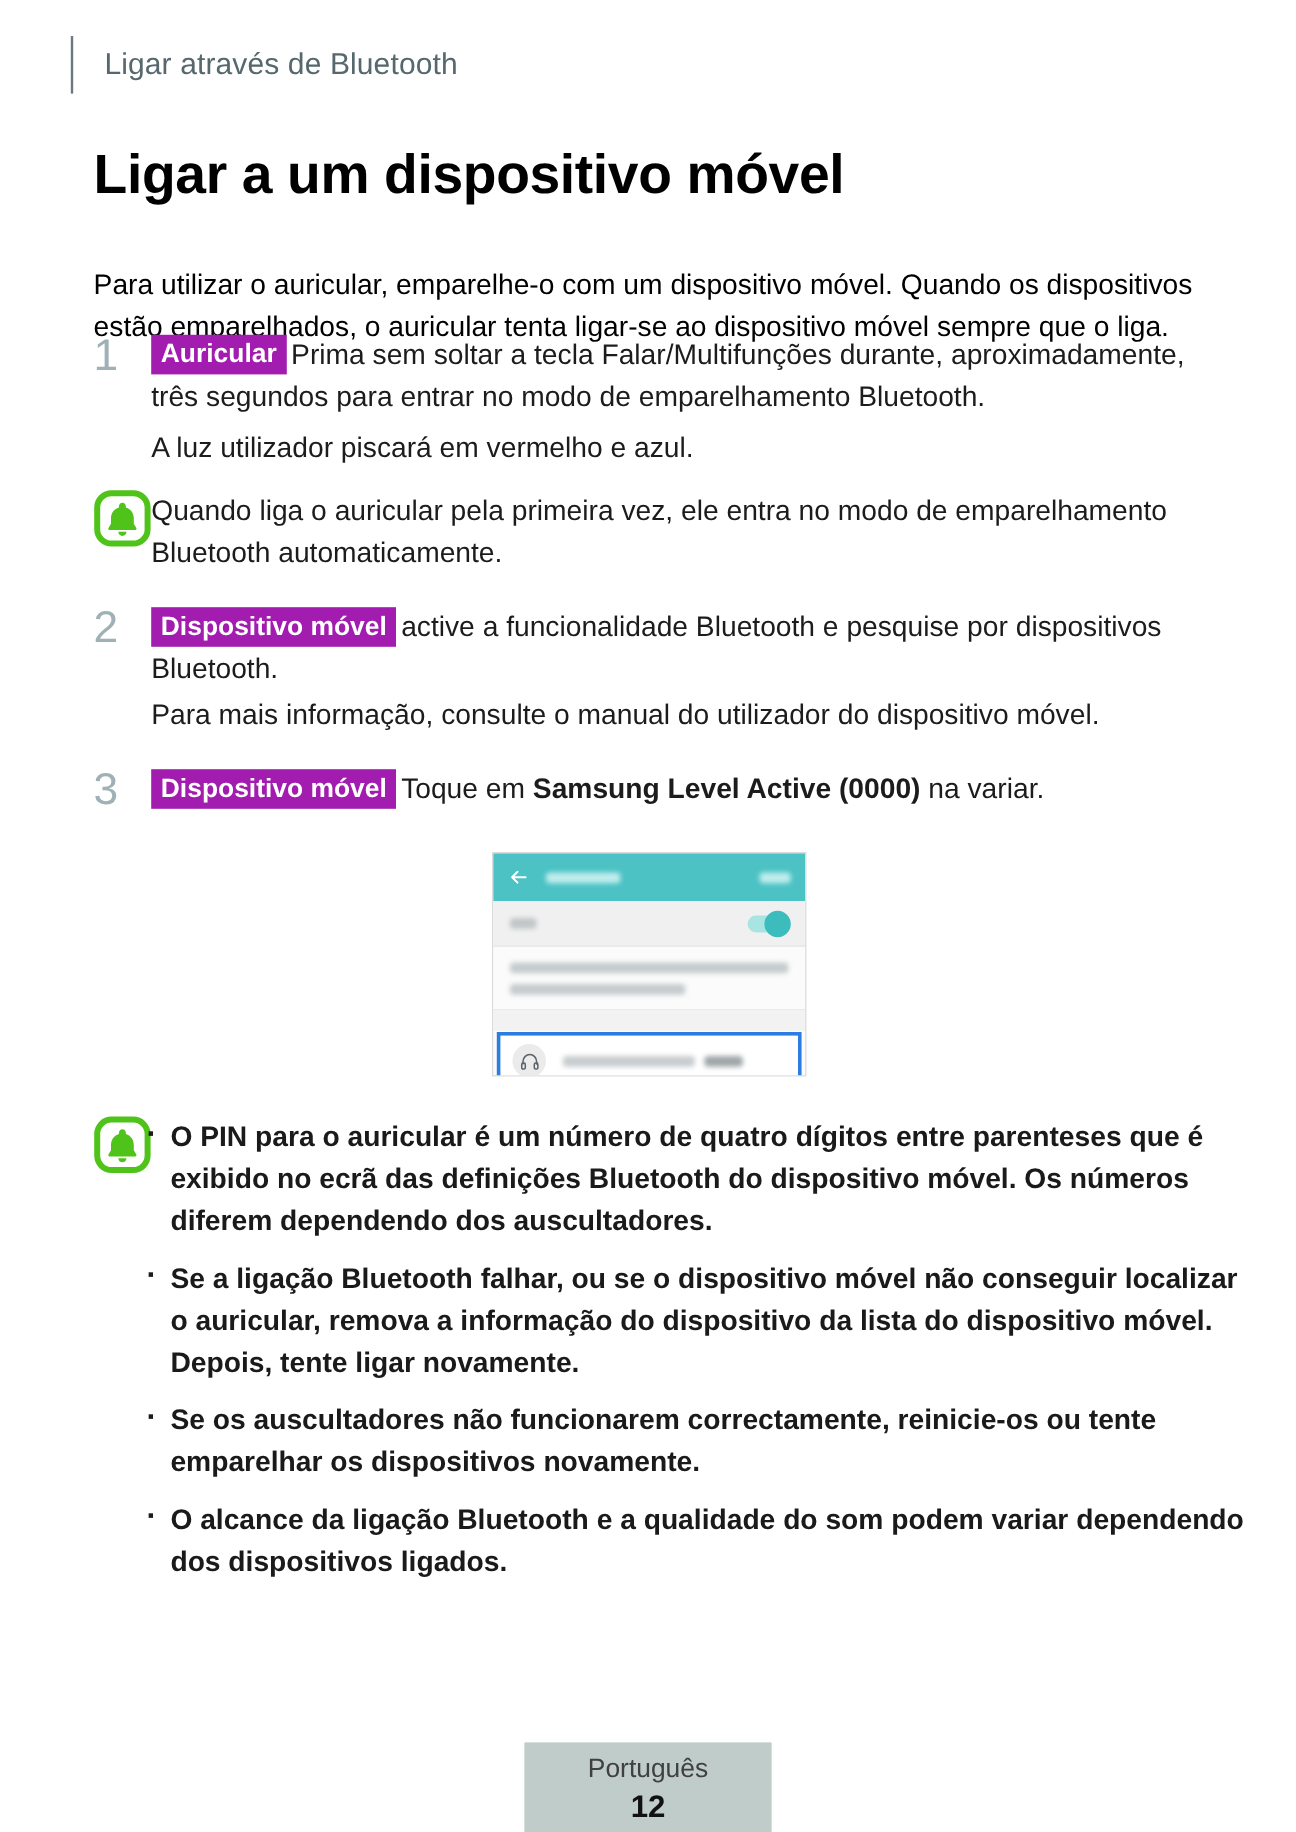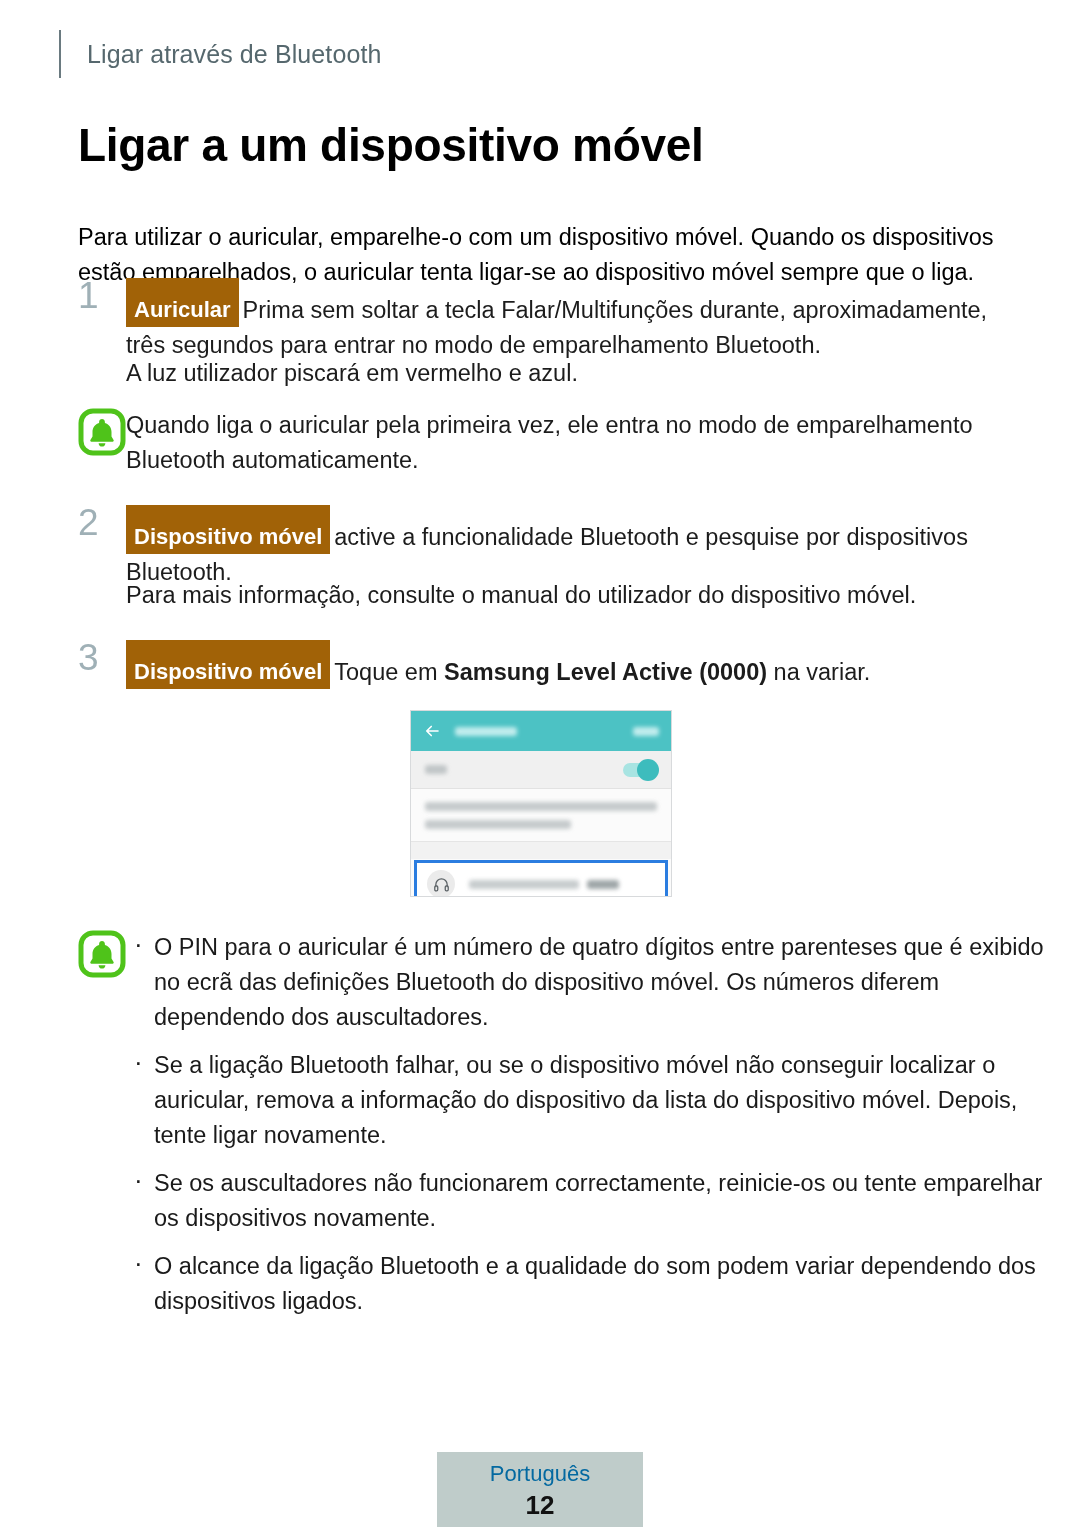--- a/index.html
+++ b/index.html
@@ -77,26 +77,26 @@
     font-weight: normal;
   }
   .step-body {
     flex: 1 1 auto;
     font-size: 23.5px;
     line-height: 35px;
     color: #1c1c1c;
   }
   .tag {
     display: inline-block;
-    background: #a16207;
+    background: #a21caf;
     color: #ffffff;
     font-weight: bold;
     font-size: 22px;
     line-height: 28px;
-    padding: 18px 8px 3px 8px;
+    padding: 2px 8px 3px 8px;
     margin-right: 4px;
     vertical-align: 1px;
     white-space: nowrap;
   }
   .sub-line {
     position: absolute;
     left: 126px;
     width: 885px;
     font-size: 23.5px;
     line-height: 35px;
@@ -256,21 +256,21 @@
     width: 206px;
     height: 75px;
     background: #bfccca;
     display: flex;
     flex-direction: column;
     align-items: center;
     justify-content: center;
   }
   .footer-lang {
     font-size: 22px;
-    color: #0369a1;
+    color: #404040;
     line-height: 28px;
   }
   .footer-page {
     font-size: 26px;
     font-weight: bold;
     color: #111;
     line-height: 30px;
     margin-top: 2px;
   }
 </style>
@@ -362,21 +362,21 @@
 
 <div class="note" style="top:930px;">
   <div class="note-icon">
     <svg width="48" height="48" viewBox="0 0 48 48">
       <rect x="3" y="3" width="42" height="42" rx="12" ry="12" fill="none" stroke="#4fc31a" stroke-width="5"></rect>
       <path d="M24 11c-1.6 0-2.9 1.3-2.9 2.9v1.0c-4.0 1.2-6.6 4.7-6.6 9.0v4.6l-2.1 3.6c-.4.7.1 1.6.9 1.6h21.4c.8 0 1.3-.9.9-1.6l-2.1-3.6v-4.6c0-4.3-2.6-7.8-6.6-9.0v-1.0c0-1.6-1.3-2.9-2.9-2.9z" fill="#4fc31a"></path>
       <path d="M20.6 35.2h6.8c0 1.9-1.5 3.4-3.4 3.4s-3.4-1.5-3.4-3.4z" fill="#4fc31a"></path>
     </svg>
   </div>
 </div>
-<ul class="note-list" style="position:absolute; left:78px; top:930px; width:930px;">
+<ul class="note-list" style="position:absolute; left:66px; top:930px; width:930px;font-weight:bold;">
   <li>O PIN para o auricular é um número de quatro dígitos entre parenteses que é exibido no ecrã das definições Bluetooth do dispositivo móvel. Os números diferem dependendo dos auscultadores.</li>
   <li>Se a ligação Bluetooth falhar, ou se o dispositivo móvel não conseguir localizar o auricular, remova a informação do dispositivo da lista do dispositivo móvel. Depois, tente ligar novamente.</li>
   <li>Se os auscultadores não funcionarem correctamente, reinicie-os ou tente emparelhar os dispositivos novamente.</li>
   <li>O alcance da ligação Bluetooth e a qualidade do som podem variar dependendo dos dispositivos ligados.</li>
 </ul>
 
 <div class="footer">
   <div class="footer-lang">Português</div>
   <div class="footer-page">12</div>
 </div>

